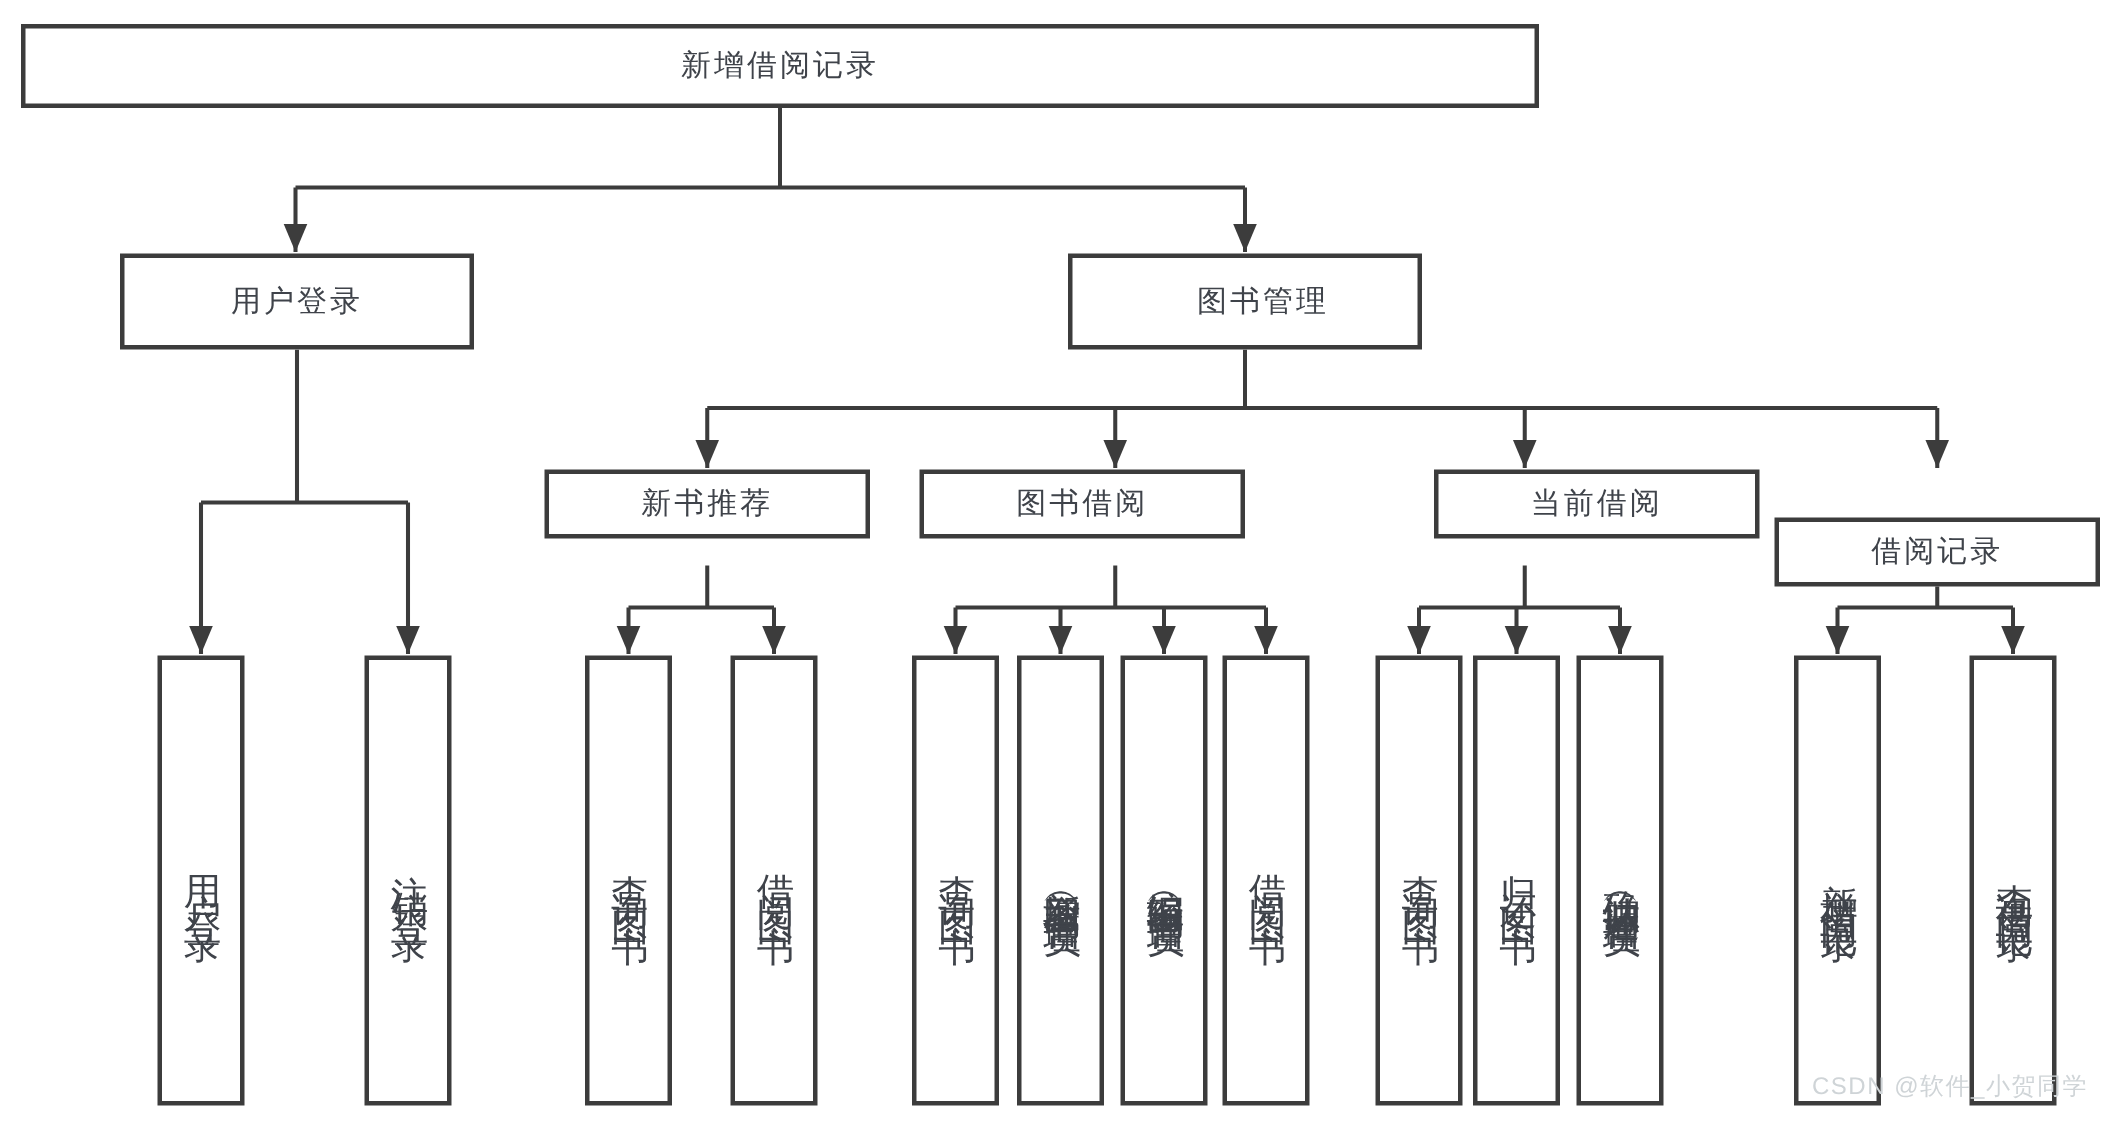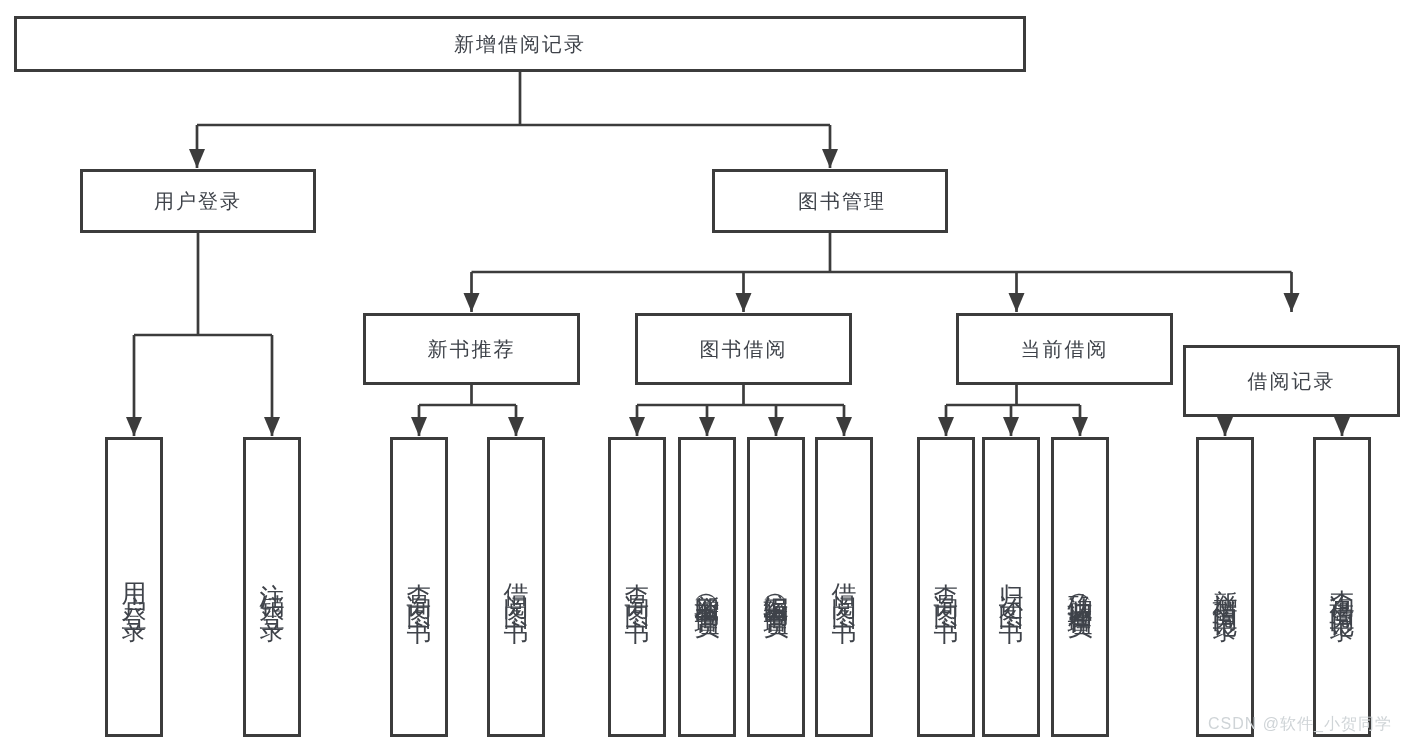--- a/index.html
+++ b/index.html
@@ -42,21 +42,21 @@
     justify-content: center;
     text-align: center;
   }
   .node--h {
     font-size: 20px;
     letter-spacing: 2px;
     line-height: 1;
   }
   .node--root { left: 14px; top: 16px; width: 1012px; height: 56px; }
   .node--l2   { top: 169px; width: 236px; height: 64px; }
-  .node--l3   { top: 313px; width: 217px; height: 72px; font-family: Liberation Serif, serif; }
+  .node--l3   { top: 313px; width: 217px; height: 46px; font-family: Liberation Serif, serif; }
 
   .node--leaf { top: 437px; width: 58px; height: 300px; }
   .leaf-label {
     writing-mode: vertical-rl;
     text-orientation: mixed;
     font-size: 25px;
     line-height: 1;
     letter-spacing: 12px;
     white-space: nowrap;
   }
@@ -141,21 +141,21 @@
       <path class="cline" d="M1342,405 V436" marker-end="url(#arrow)"></path>
     </g>
   </svg>
 
   <div class="node node--root node--h">新增借阅记录</div>
 
   <div class="node node--l2 node--h" style="left:80px;">用户登录</div>
   <div class="node node--l2 node--h" style="left:712px;padding-left:24px;">图书管理</div>
 
   <div class="node node--l3 node--h" style="left:363px;">新书推荐</div>
-  <div class="node node--l3 node--h" style="left:635px;">图书借阅</div>
+  <div class="node node--l3 node--h" style="left:613px;">图书借阅</div>
   <div class="node node--l3 node--h" style="left:908px;margin-left:48px;">当前借阅</div>
   <div class="node node--l3 node--h" style="left:1183px;margin-top:32px;">借阅记录</div>
 
   <div class="node node--leaf" style="left:105px;">
     <span class="leaf-label">用户登录</span>
   </div>
   <div class="node node--leaf" style="left:243px;">
     <span class="leaf-label">注销登录</span>
   </div>
 

